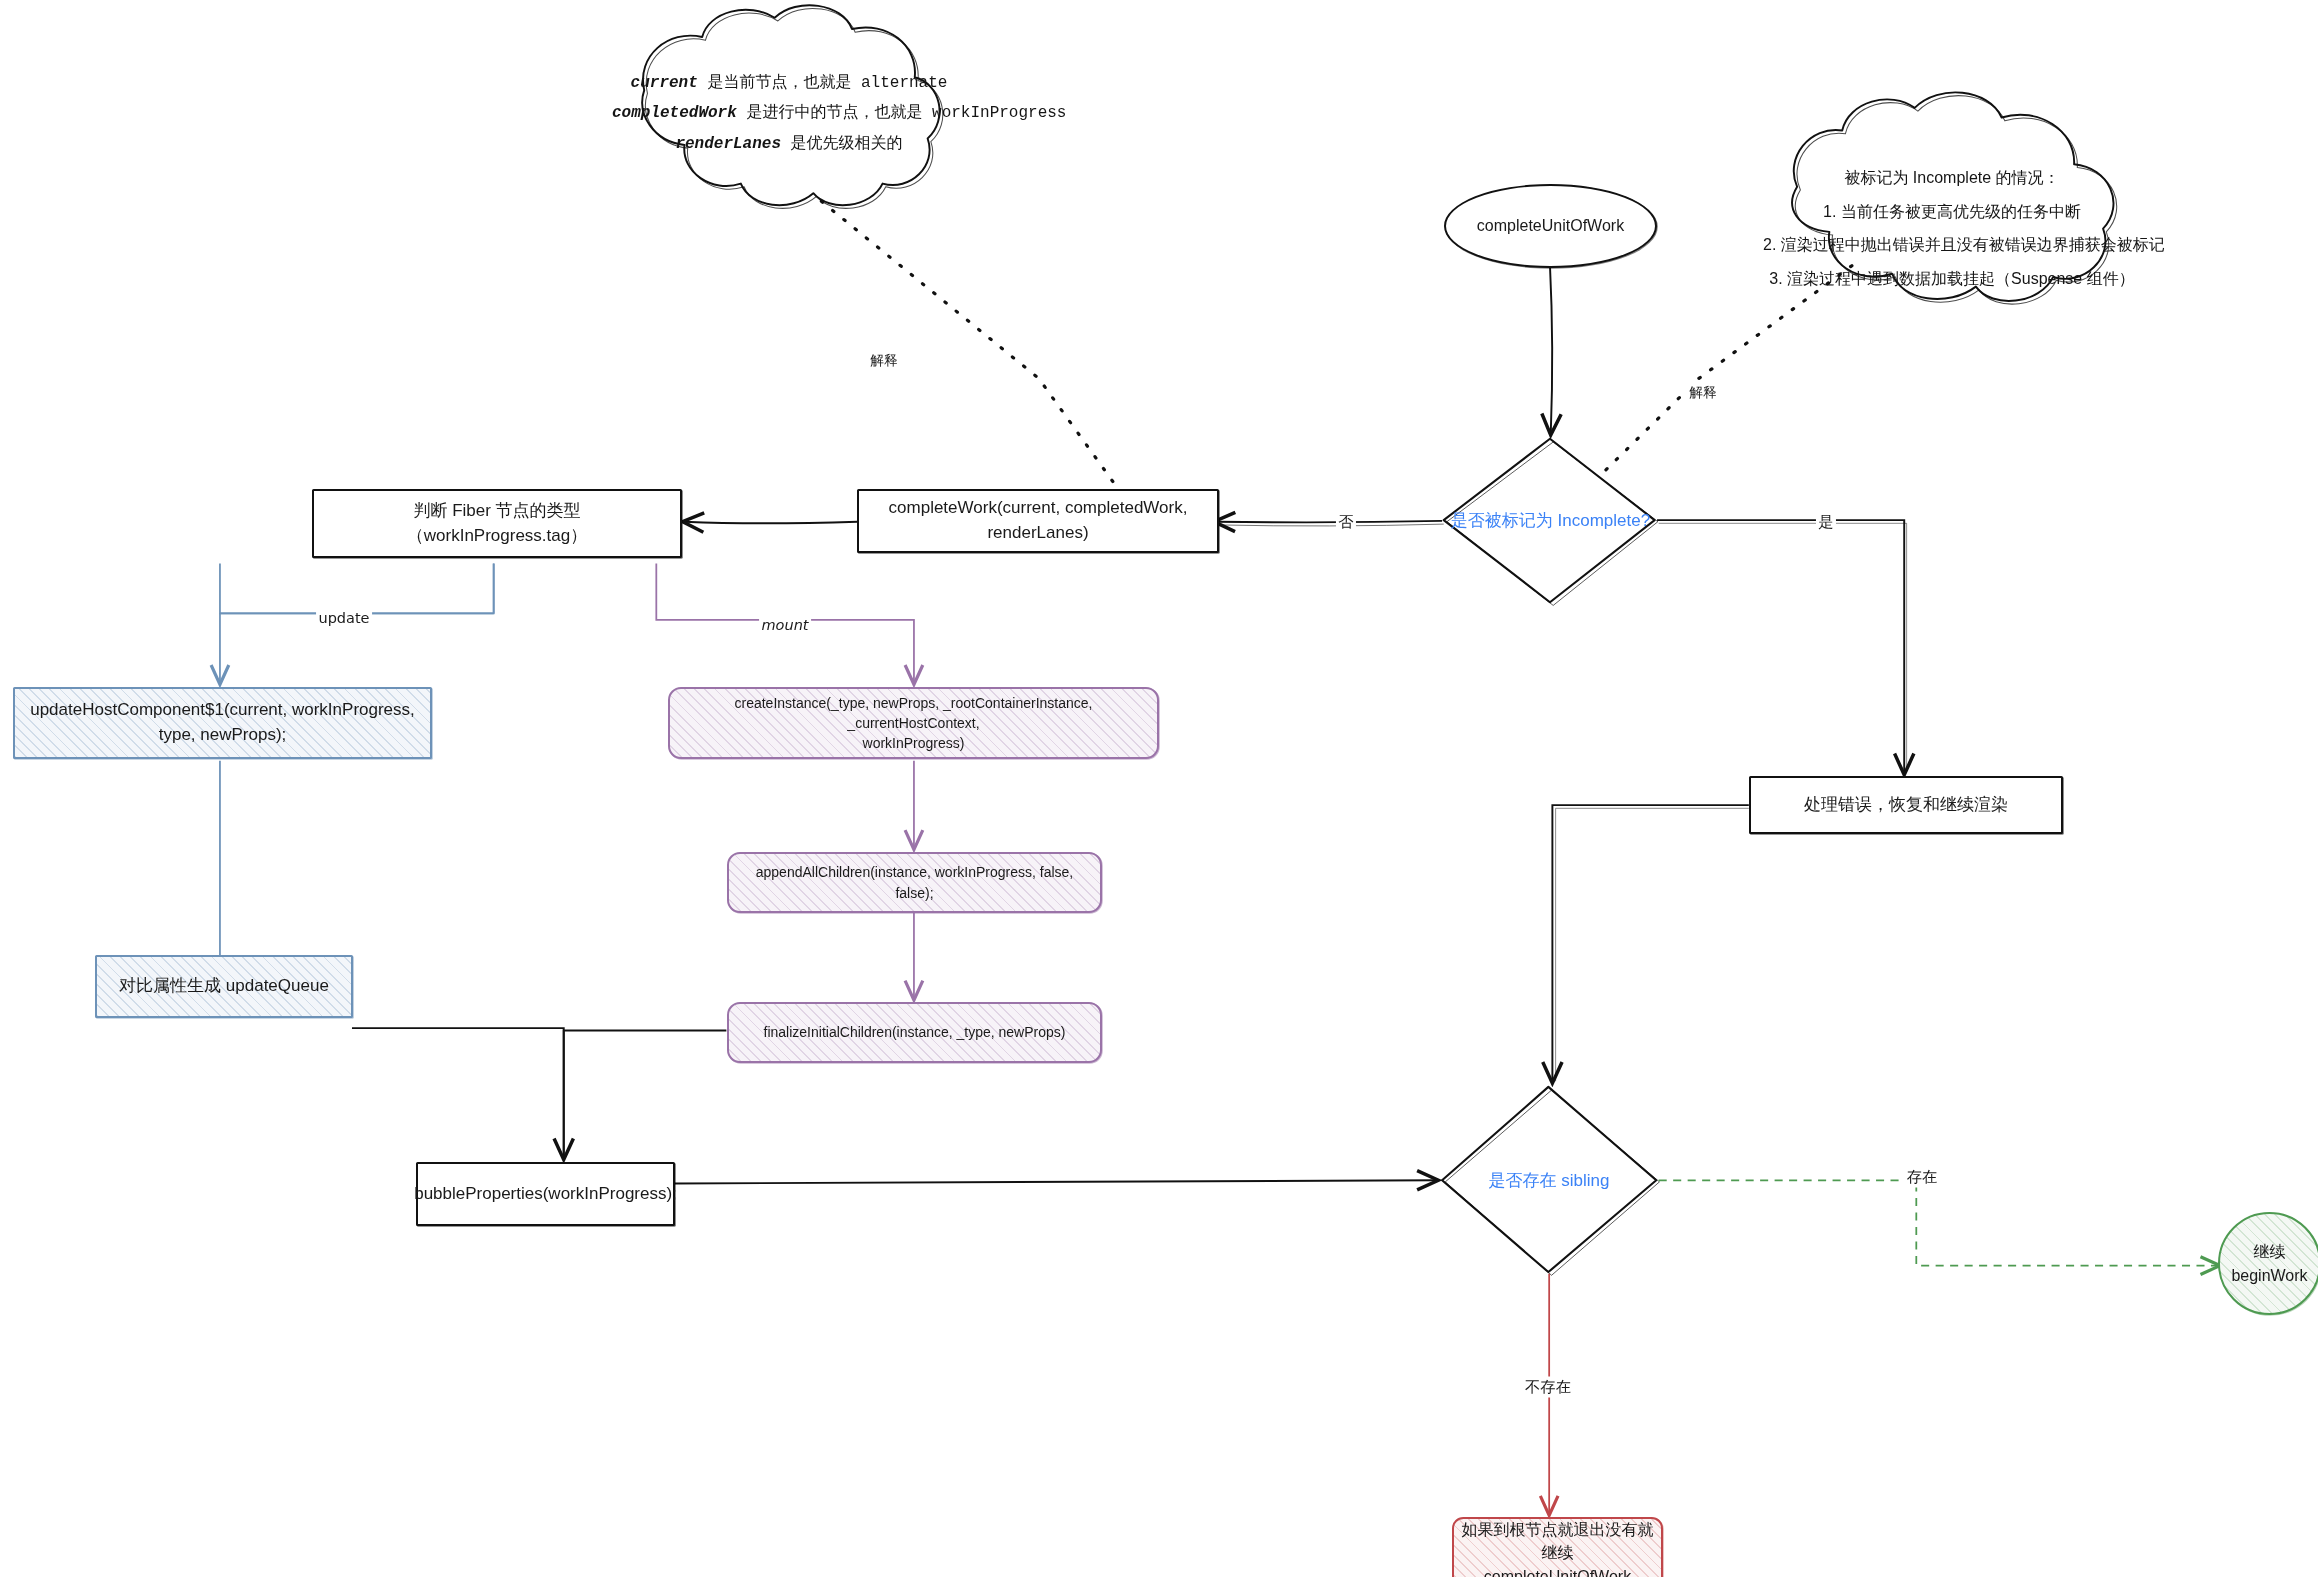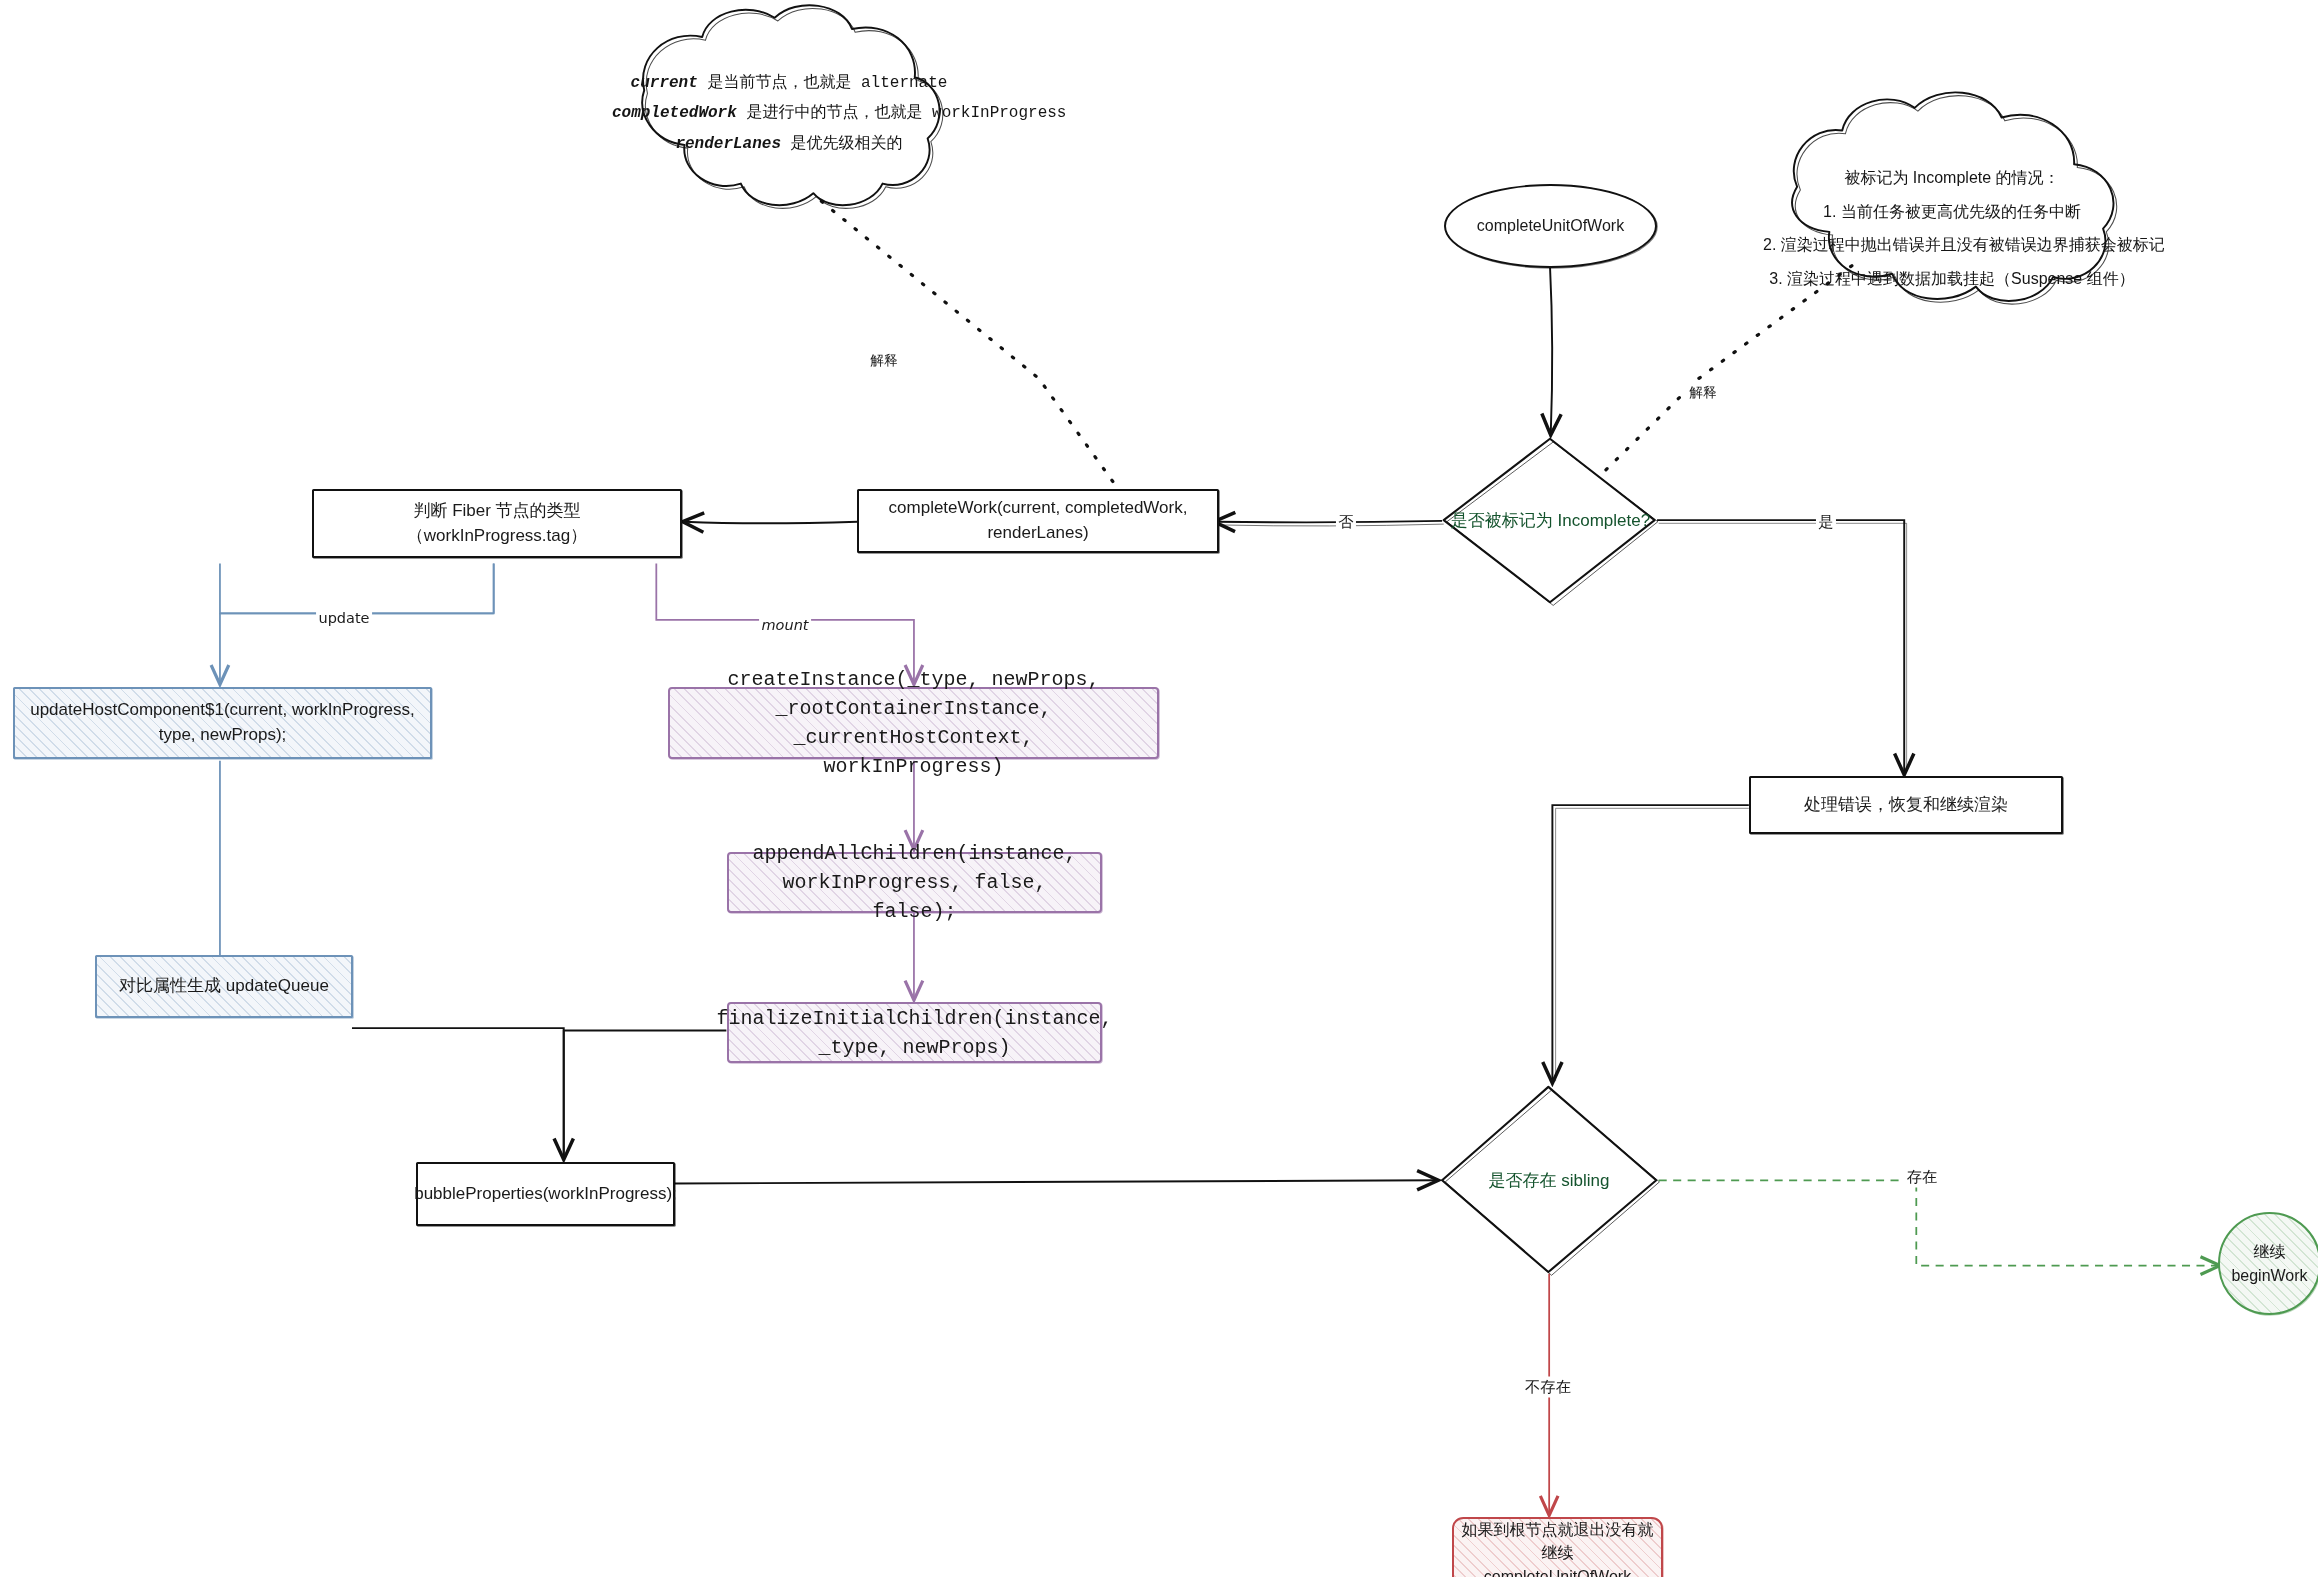--- a/index.html
+++ b/index.html
@@ -61,32 +61,31 @@
       rgba(109,146,184,0.26) 1.3px,
       rgba(255,255,255,0) 1.3px,
       rgba(255,255,255,0) 7.2px
     );
     box-shadow: 0.8px 0.8px 0 rgba(109,146,184,0.5);
   }
 
   
   .rect-purple {
     border: 2px solid #9a73a8;
-    border-radius: 4px;
-    font-size: 20px;
+    border-radius: 13px;
+    font-size: 14px;
     background-color: #f7f3f8;
     background-image: repeating-linear-gradient(
       45deg,
       rgba(154,115,168,0.24) 0px,
       rgba(154,115,168,0.24) 1.3px,
       rgba(255,255,255,0) 1.3px,
       rgba(255,255,255,0) 7.2px
     );
     box-shadow: 0.8px 0.8px 0 rgba(154,115,168,0.5);
-    font-family: Liberation Mono, monospace;
   }
 
   
   .rect-red {
     border: 2px solid #c0474a;
     border-radius: 11.3px;
     font-size: 17px;
     background-color: #fbf3f3;
     background-image: repeating-linear-gradient(
       45deg,
@@ -123,21 +122,21 @@
     box-shadow: 0.8px 0.8px 0 rgba(0,0,0,0.5);
   }
 
   
   .diamond-label {
     position: absolute;
     display: flex;
     align-items: center;
     justify-content: center;
     font-size: 17px;
-    color: #14532d;
+    color: #3b82f6;
     text-align: center;
     white-space: nowrap;
   }
 
   
   .cloud-text {
     position: absolute;
     text-align: center;
     font-size: 16px;
     color: #151515;

